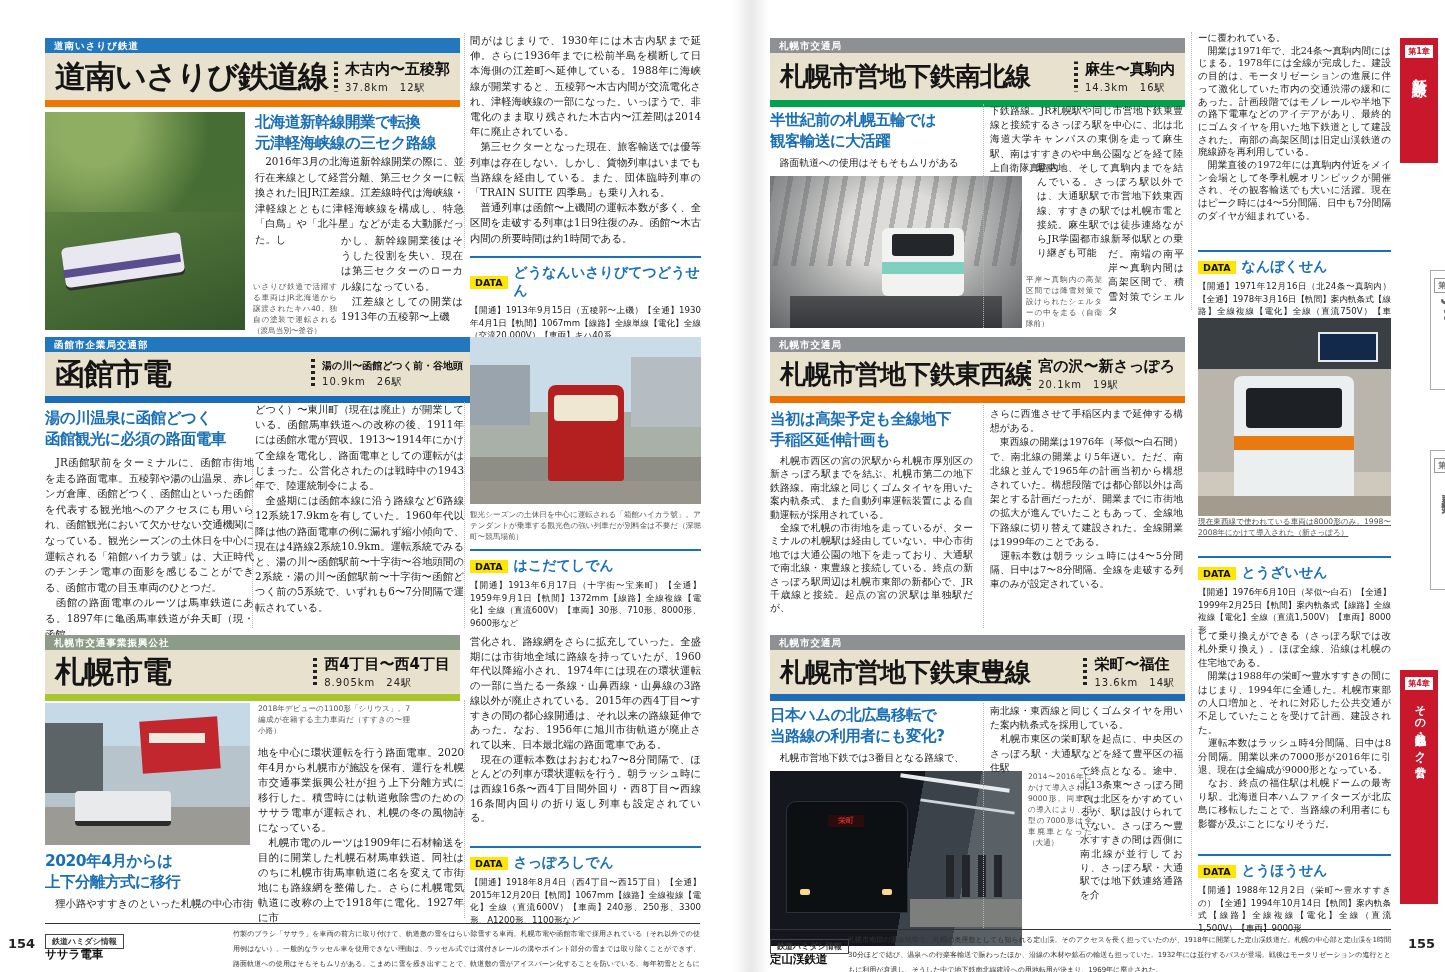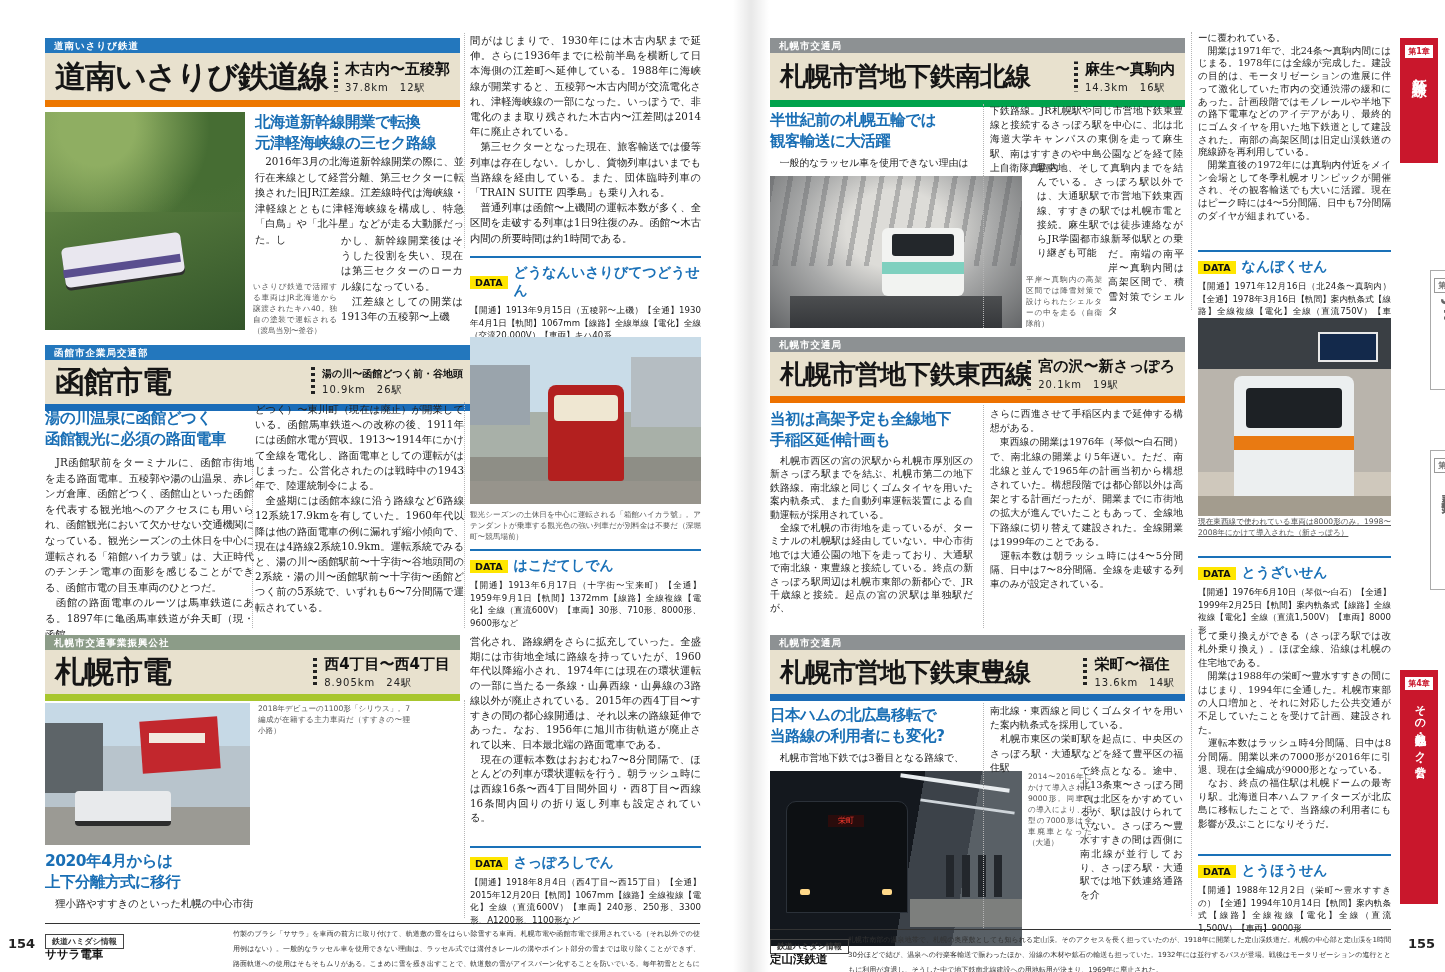--- a/index.html
+++ b/index.html
@@ -97,21 +97,21 @@
 
   <div class="abs databox" style="left:470px;top:256px;width:231px;">
     <div class="rule"></div>
     <div class="dhead">
       <span class="dbadge">DATA</span>
       <span class="dname">どうなんいさりびてつどうせん</span>
     </div>
     <div class="dtext">【開通】1913年9月15日（五稜郭〜上磯）【全通】1930年4月1日【軌間】1067mm【線路】全線単線【電化】全線（交流20,000V）【車両】キハ40系</div>
   </div>
 
-  <div class="abs" style="left:45px;top:337px;width:428px;margin-top:8px;">
+  <div class="abs" style="left:45px;top:337px;width:428px;">
     <div class="catbar" style="background-color: rgb(35, 119, 189);">函館市企業局交通部</div>
     <div class="hbeige" style="height:44px;">
       <div class="htitle" style="font-size:30px;">函館市電</div>
       <div class="routebox">
         <div class="dashes"></div>
         <div>
           <div class="rname" style="font-size:10px;">湯の川〜函館どつく前・谷地頭</div>
           <div class="rstats">10.9km　26駅</div>
         </div>
       </div>
@@ -160,20 +160,22 @@
   </div>
 
   <div class="photo" style="left:45px;top:703px;width:205px;height:142px;background:linear-gradient(#c6d9e6 0 30%,#b8c4cc 30% 100%);">
     <div class="pd" style="left:0;top:20px;width:58px;height:70px;background:#5d6468;"></div>
     <div class="pd" style="left:96px;top:16px;width:78px;height:52px;background:#c2272d;transform:rotate(-4deg);"></div>
     <div class="pd" style="left:104px;top:30px;width:56px;height:10px;background:#f2e9df;"></div>
     <div class="pd" style="left:0;top:104px;width:205px;height:38px;background:#9b9a94;"></div>
     <div class="pd" style="left:30px;top:88px;width:96px;height:30px;background:#e8eaec;border-radius:4px;border-bottom:5px solid #2c2c2c;"></div>
   </div>
   <div class="abs cap" style="left:258px;top:703px;width:152px;">2018年デビューの1100形「シリウス」。7編成が在籍する主力車両だ（すすきの〜狸小路）</div>
+  <div class="abs body b-l3" style="left:258px;top:745px;width:206px;">地を中心に環状運転を行う路面電車。2020年4月から札幌市が施設を保有、運行を札幌市交通事業振興公社が担う上下分離方式に移行した。積雪時には軌道敷除雪のためのササラ電車が運転され、札幌の冬の風物詩になっている。
+　札幌市電のルーツは1909年に石材輸送を目的に開業した札幌石材馬車鉄道。同社はのちに札幌市街馬車軌道に名を変えて市街地にも路線網を整備した。さらに札幌電気軌道に改称の上で1918年に電化。1927年に市</div>
   <div class="abs subhead" style="left:45px;top:851px;width:208px;">2020年4月からは
 上下分離方式に移行</div>
   <div class="abs body b-l" style="left:45px;top:896px;width:209px;">　狸小路やすすきのといった札幌の中心市街</div>
   <div class="abs body b-l4" style="left:470px;top:634px;width:231px;">営化され、路線網をさらに拡充していった。全盛期には市街地全域に路線を持っていたが、1960年代以降縮小され、1974年には現在の環状運転の一部に当たる一条線・山鼻西線・山鼻線の3路線以外が廃止されている。2015年の西4丁目〜すすきの間の都心線開通は、それ以来の路線延伸であった。なお、1956年に旭川市街軌道が廃止されて以来、日本最北端の路面電車である。
 　現在の運転本数はおおむね7〜8分間隔で、ほとんどの列車が環状運転を行う。朝ラッシュ時には西線16条〜西4丁目間外回り・西8丁目〜西線16条間内回りの折り返し列車も設定されている。</div>
 
   <div class="abs databox" style="left:470px;top:846px;width:231px;">
     <div class="rule"></div>
     <div class="dhead">
       <span class="dbadge">DATA</span>
@@ -207,21 +209,21 @@
           <div class="rname">麻生〜真駒内</div>
           <div class="rstats">14.3km　16駅</div>
         </div>
       </div>
     </div>
     <div class="accent" style="background-color: rgb(0, 162, 76);"></div>
   </div>
 
   <div class="abs subhead" style="left:770px;top:110px;width:205px;">半世紀前の札幌五輪では
 観客輸送に大活躍</div>
-  <div class="abs body b-r" style="left:770px;top:156px;width:203px;">　一般的なラッセル車を使用できない理由は</div>
+  <div class="abs body b-r" style="left:770px;top:156px;width:203px;">　路面軌道への使用はそもそもムリがある</div>
 
   <div class="photo" style="left:770px;top:176px;width:252px;height:152px;background:radial-gradient(ellipse at 50% 35%,#dddcd8 0 28%,#a8a9a9 55%,#636567 100%);">
     <div class="pd" style="left:0;top:0;width:252px;height:90px;background:repeating-linear-gradient(100deg,rgba(90,92,95,0.35) 0 5px,transparent 5px 18px);"></div>
     <div class="pd" style="left:112px;top:52px;width:82px;height:68px;background:#f2f3f1;border-radius:6px;"></div>
     <div class="pd" style="left:122px;top:58px;width:62px;height:22px;background:#23272b;border-radius:3px;"></div>
     <div class="pd" style="left:112px;top:86px;width:82px;height:12px;background:#7fd0bf;"></div>
     <div class="pd" style="left:20px;top:120px;width:212px;height:32px;background:linear-gradient(#4c4e50,#35373a);"></div>
   </div>
   <div class="abs body b-r" style="left:990px;top:104px;width:193px;">下鉄路線。JR札幌駅や同じ市営地下鉄東豊線と接続するさっぽろ駅を中心に、北は北海道大学キャンパスの東側を走って麻生駅、南はすすきのや中島公園などを経て陸上自衛隊真駒内</div>
   <div class="abs body b-r" style="left:1037px;top:161px;width:146px;">駐屯地、そして真駒内までを結んでいる。さっぽろ駅以外では、大通駅駅で市営地下鉄東西線、すすきの駅では札幌市電と接続。麻生駅では徒歩連絡ながらJR学園都市線新琴似駅との乗り継ぎも可能</div>

